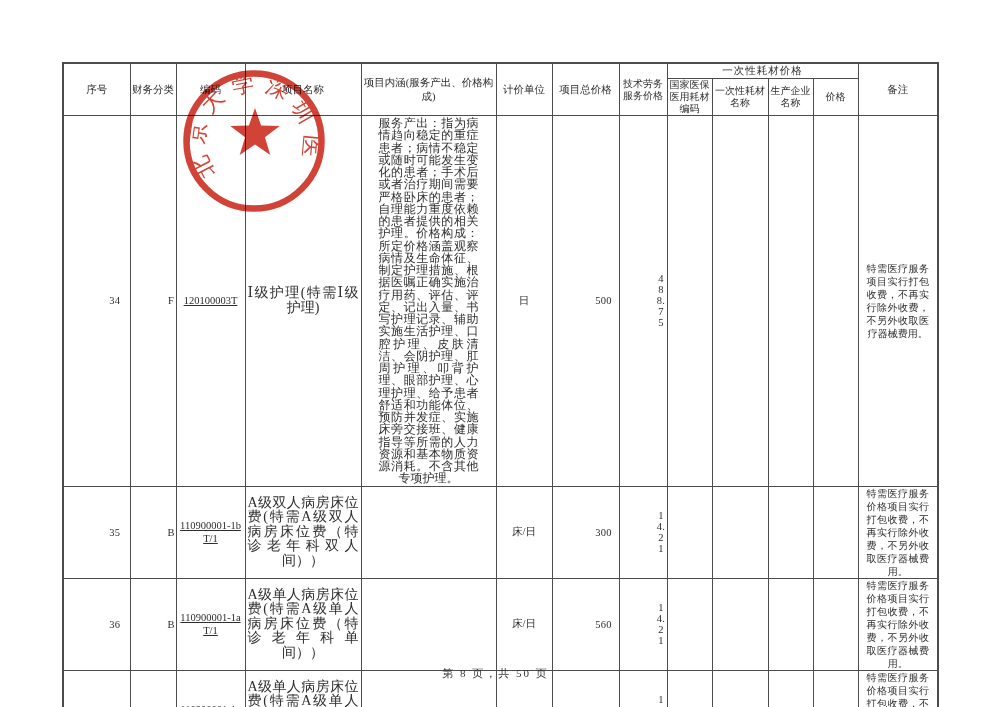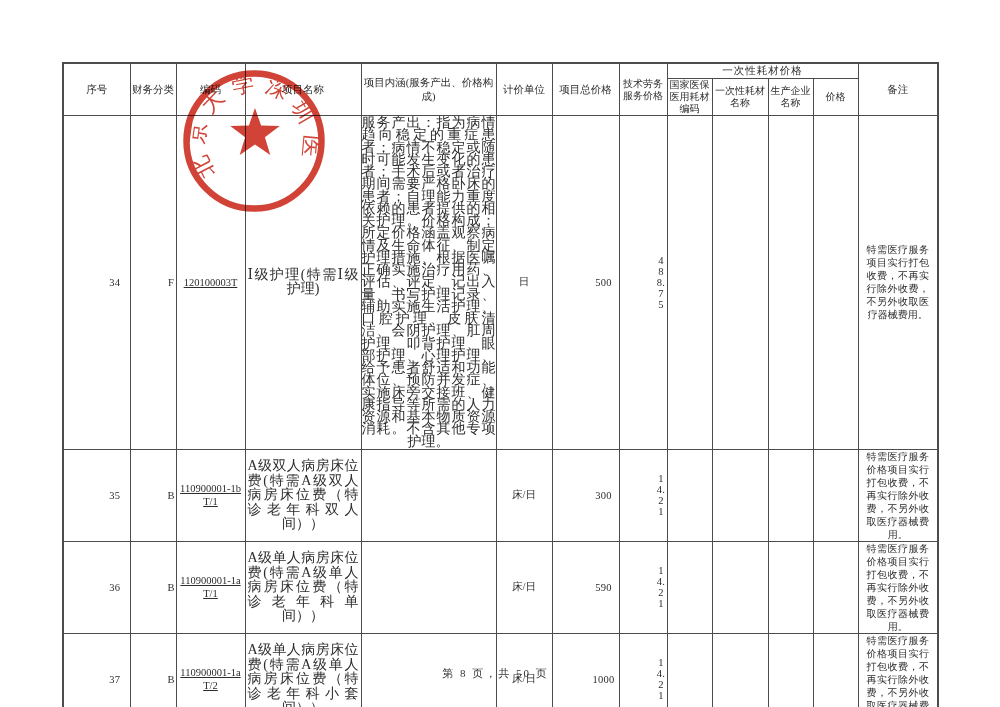--- a/index.html
+++ b/index.html
@@ -19,21 +19,21 @@
     vertical-align:middle;
     text-align:center;
     font-size:10.5px;
     padding:0 1px;
     overflow:hidden;
     word-break:break-all;
   }
   th.group-hd{font-size:10.5px;letter-spacing:1px;margin-top:28px;}
   th.sub-hd{font-size:10px;line-height:12px;padding:0;}
   td.cell-content{
-    font-size:14px;line-height:12.25px;padding:1px 0;
+    font-size:12px;line-height:12.25px;padding:1px 17px;
     text-align:justify;text-align-last:center;text-justify:inter-ideograph;
   }
   td.cell-name{
     font-size:14px;line-height:14.5px;padding:0 2px;
     text-align:justify;text-align-last:center;margin-left:12px;
   }
   td.cell-remark{
     font-size:10px;line-height:13px;padding:0 8px;
     text-align:justify;text-align-last:center;
   }
@@ -119,21 +119,21 @@
     <td class="cell-remark">特需医疗服务价格项目实行打包收费，不再实行除外收费，不另外收取医疗器械费用。</td>
   </tr>
 
   <tr style="height:85px">
     <td class="cell-num">36</td>
     <td class="cell-num">B</td>
     <td class="cell-code">110900001-1aT/1</td>
     <td class="cell-name">A级单人病房床位费(特需A级单人病房床位费（特诊老年科单间））</td>
     <td class="cell-content"></td>
     <td>床/日</td>
-    <td class="cell-num">590</td>
+    <td class="cell-num">560</td>
     <td class="cell-num">14.21</td>
     <td></td>
     <td></td>
     <td></td>
     <td></td>
     <td class="cell-remark">特需医疗服务价格项目实行打包收费，不再实行除外收费，不另外收取医疗器械费用。</td>
   </tr>
 
   <tr style="height:85px">
     <td class="cell-num">37</td>

